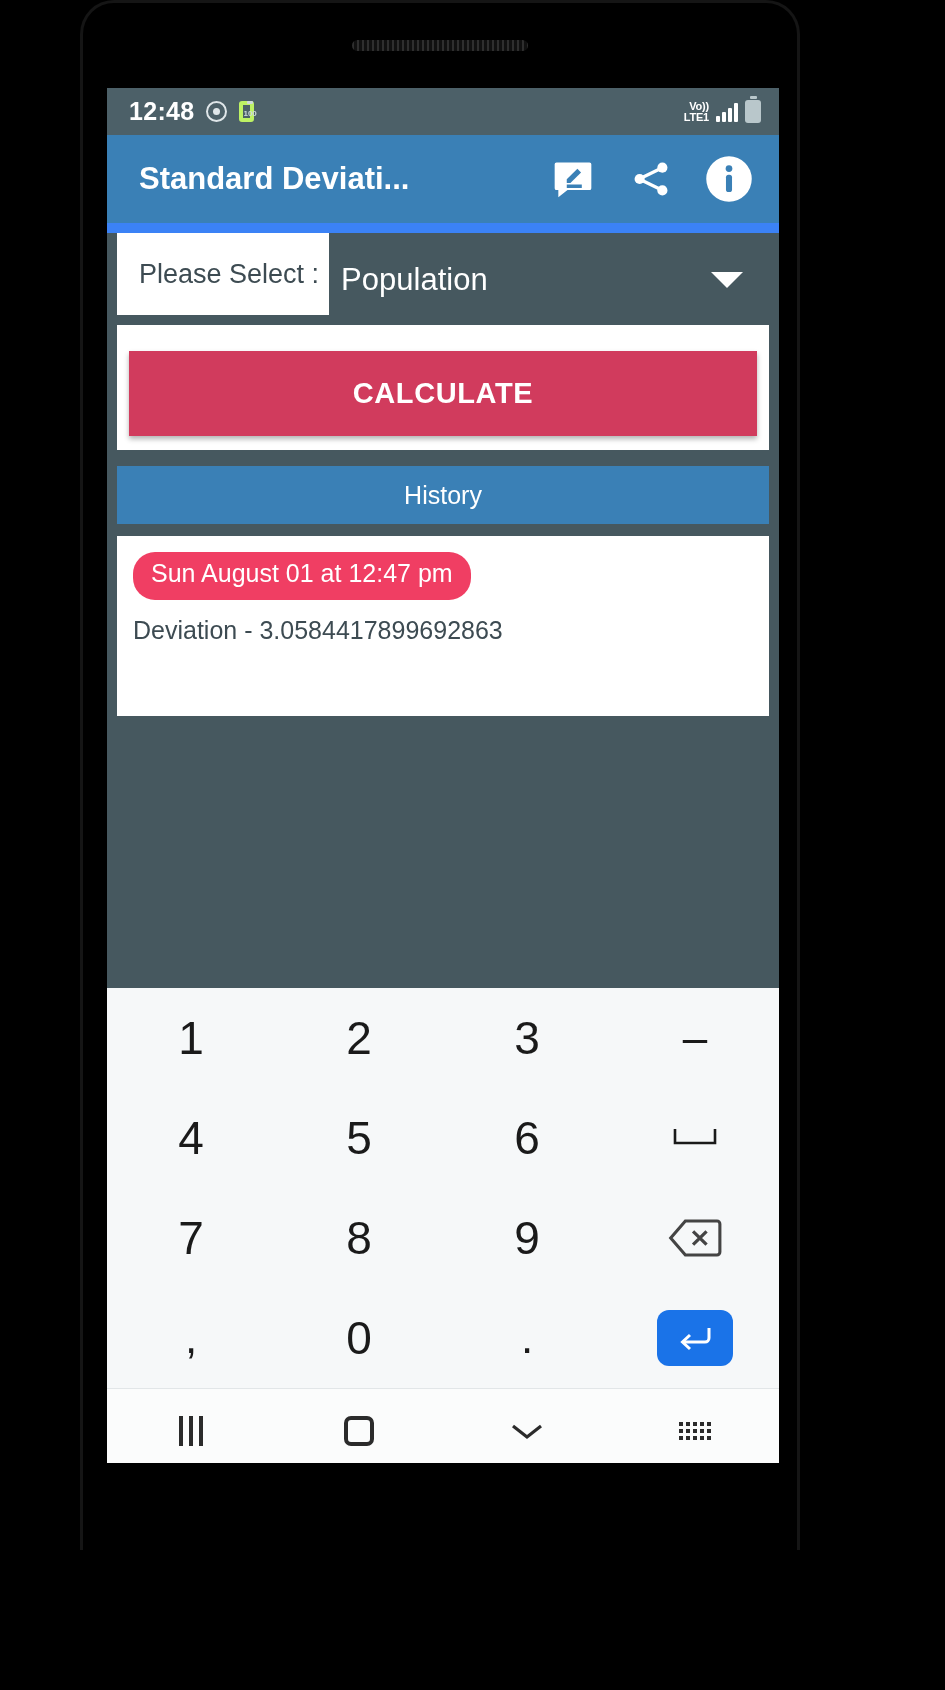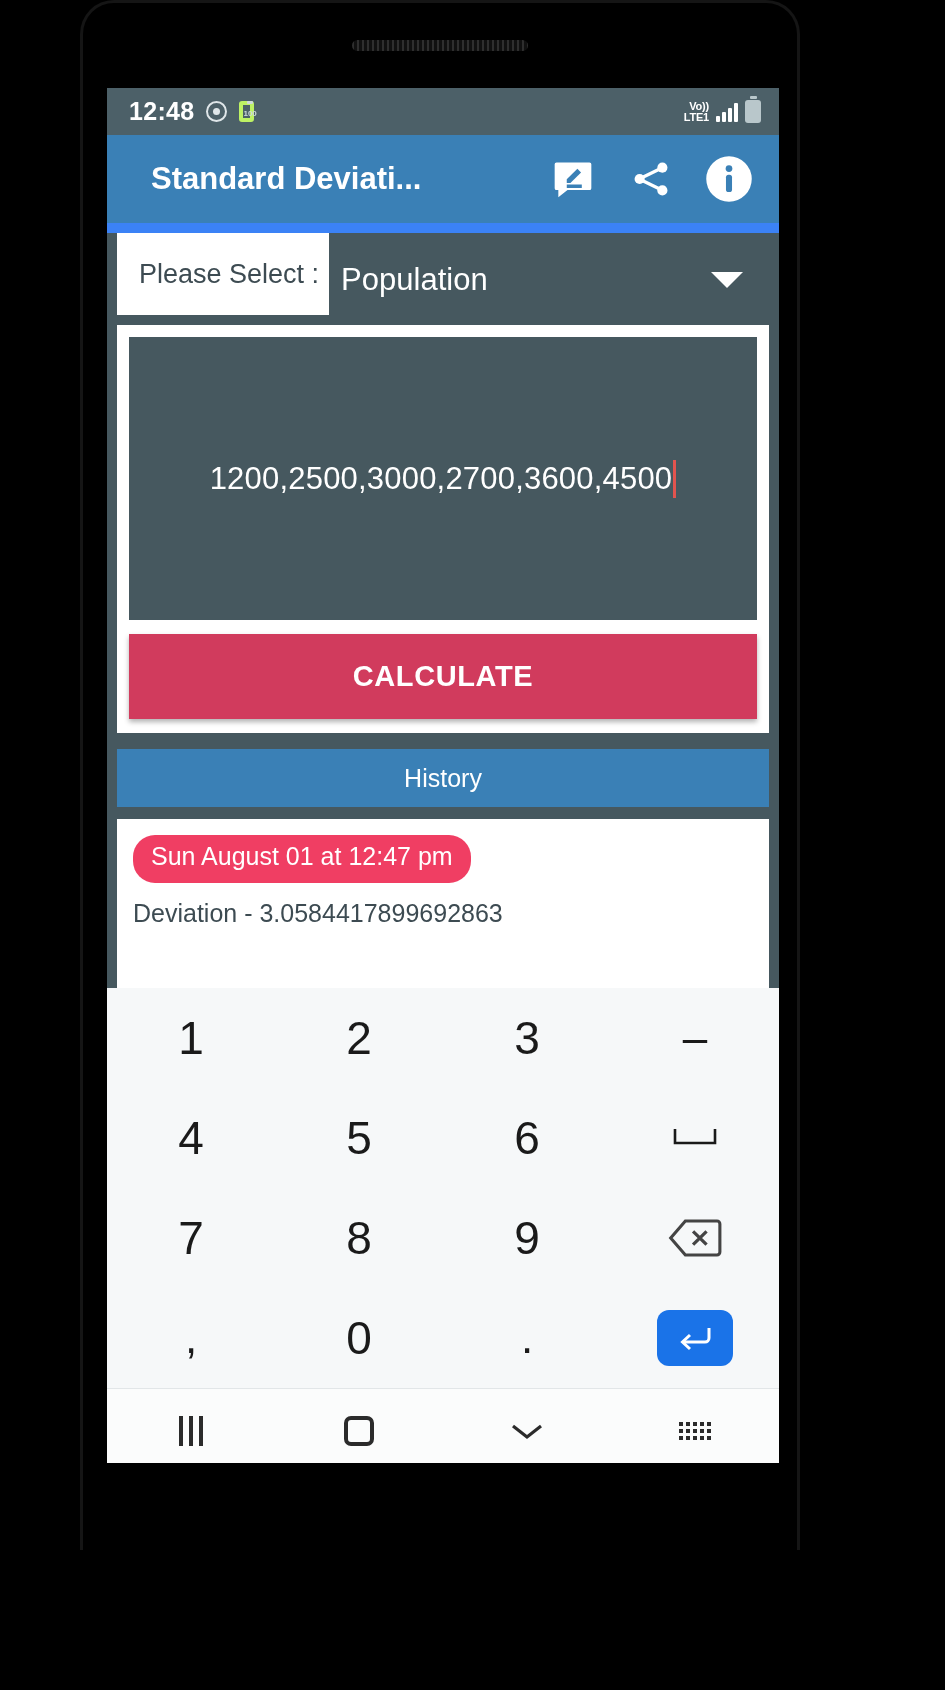--- a/index.html
+++ b/index.html
@@ -91,21 +91,21 @@
     content:""; position:absolute; left:4.5px; top:-4px;
     width:7px; height:3px; background:#b9c7cb; border-radius:1px;
   }
 
   
   #app-bar {
     height: 88px;
     background: #3a80b6;
     display: flex;
     align-items: center;
-    padding: 0 22px 0 44px;
+    padding: 0 22px 0 32px;
     gap: 22px;
   }
   #app-title {
     color: #fff; font-size: 31px; font-weight: bold;
     flex: 1; white-space: nowrap; overflow: hidden;
   }
   .bar-btn { width: 56px; height: 56px; display:flex; align-items:center; justify-content:center; }
 
   
   #app-body { background: #46585f; height: calc(100% - 135px); position: relative; }
@@ -283,24 +283,20 @@
 
       <div class="card" id="select-card">
         <div id="select-label">Please Select :</div>
         <div id="select-spinner">
           <span id="spinner-value">Population</span>
           <span class="caret"></span>
         </div>
       </div>
 
       <div class="card" id="input-card">
-        <div id="input-area">
-          <span id="input-text">1200,2500,3000,2700,3600,4500</span>
-            <span id="caret-bar"></span>
-        </div>
         <div id="calculate-button">CALCULATE</div>
       </div>
 
       <div id="history-header">History</div>
 
       <div id="history-list">
         <div class="history-item">
           <span class="history-chip">Sun August 01 at 12:47 pm</span>
           <div class="history-line">Deviation - 3.0584417899692863</div>
         </div>

